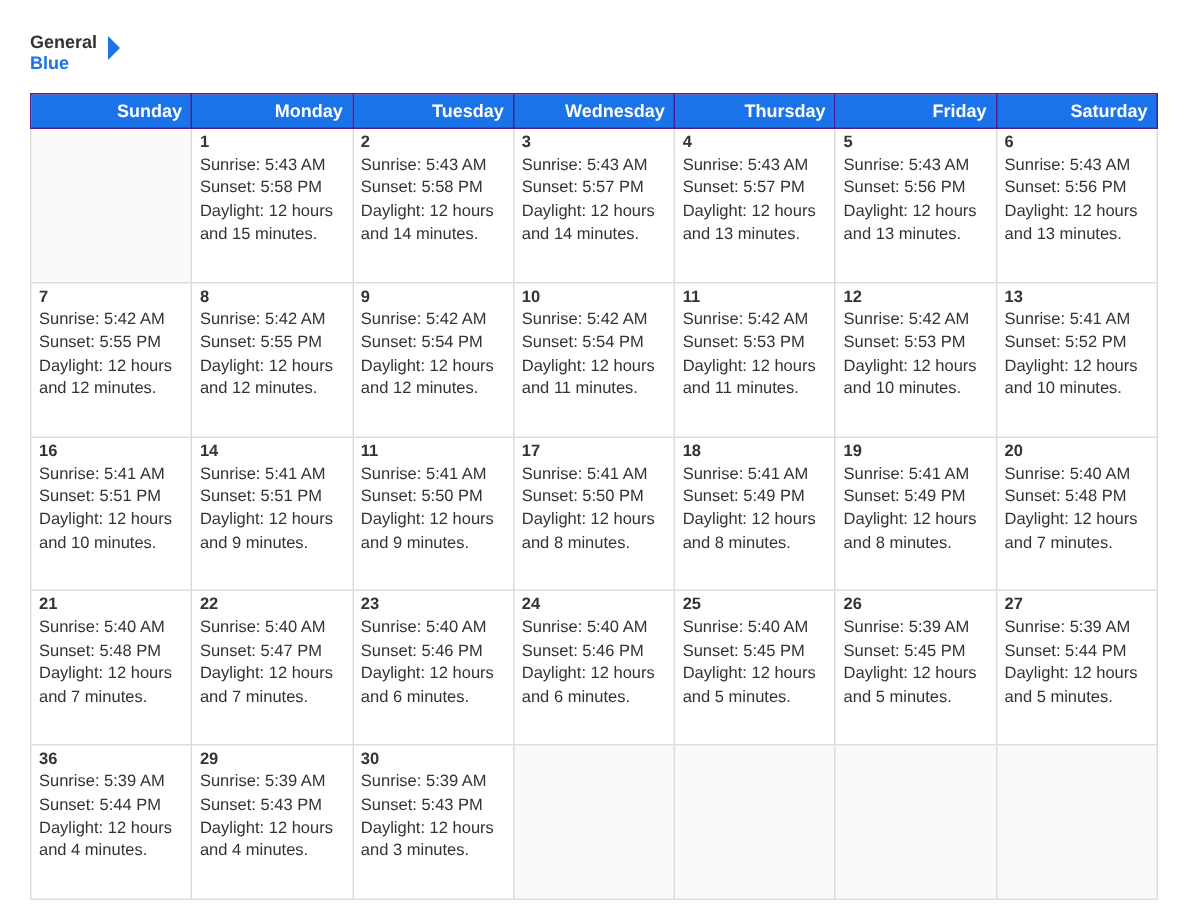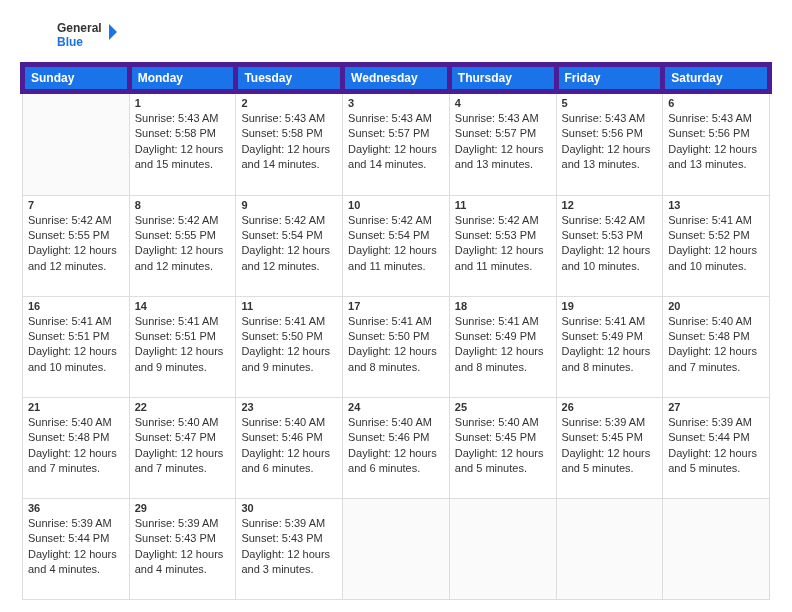--- a/index.html
+++ b/index.html
@@ -20,21 +20,20 @@
     .header {
       display: flex;
       justify-content: space-between;
       align-items: flex-start;
       margin-bottom: 8px;
     }
     .logo {
       display: flex;
       align-items: flex-start;
       gap: 4px;
-      margin-left: 37px;
     }
     .title-block {
       text-align: right;
     }
     .month-title {
       font-size: 30px;
       font-weight: normal;
       color: #333;
       line-height: 1.1;
     }
@@ -48,22 +47,22 @@
       border-collapse: collapse;
       width: 100%;
       table-layout: fixed;
     }
     .calendar th {
       background-color: #1a73e8;
       color: #fff;
       font-size: 12px;
       font-weight: bold;
       padding: 4px 6px;
-      text-align: left;
-      border: 5px solid #4c1d95;
+      text-align: right;
+      border: 1px solid #4c1d95;
     }
     .calendar td {
       vertical-align: top;
       border: 1px solid #ddd;
       padding: 3px 5px;
       font-size: 9.5px;
       color: #333;
       height: 82px;
     }
     .calendar td.empty {

